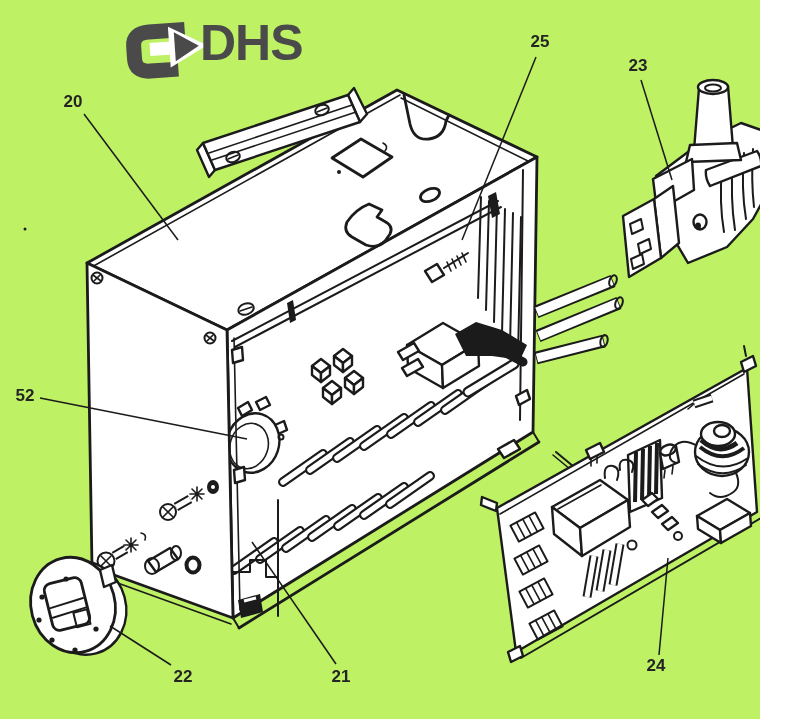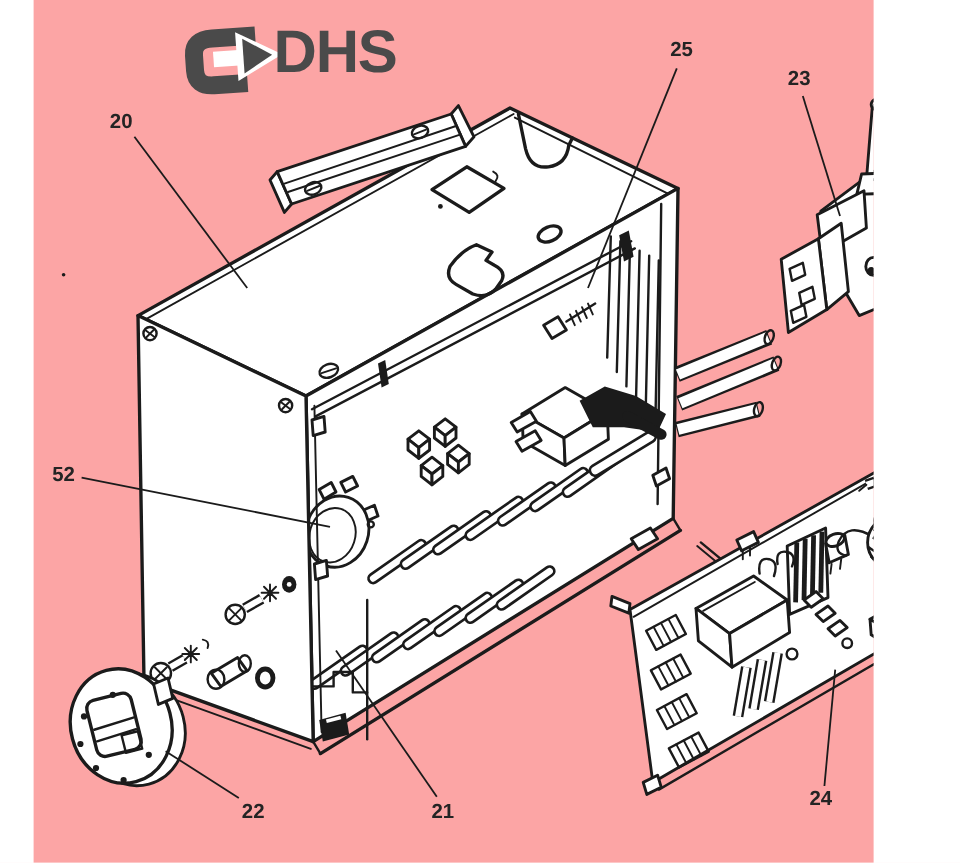--- a/index.html
+++ b/index.html
@@ -1,17 +1,17 @@
 <!DOCTYPE html>
 <html><head>
 <meta charset="utf-8">
 <style>
   html,body{margin:0;padding:0;background:#fff;}
-  #stage{position:relative;width:700px;height:719px;background:#fca5a5;overflow:hidden;
-         font-family:"Liberation Sans",sans-serif;margin-left:28px;}
+  #stage{position:relative;width:760px;height:719px;background:#bef264;overflow:hidden;
+         font-family:"Liberation Sans",sans-serif;}
   svg{display:block}
   .fw{fill:#fff;stroke:#1b1b1b;stroke-width:2.4;stroke-linejoin:round}
   .fw3{fill:#fff;stroke:#1b1b1b;stroke-width:2.8;stroke-linejoin:round}
   .ln{fill:none;stroke:#1b1b1b;stroke-width:2;stroke-linecap:round;stroke-linejoin:round}
   .ln3{fill:none;stroke:#1b1b1b;stroke-width:2.8;stroke-linecap:round;stroke-linejoin:round}
   .thin{fill:none;stroke:#1b1b1b;stroke-width:1.6;stroke-linecap:round}
   .dk{fill:#1b1b1b;stroke:none}
   .vd{stroke:#1b1b1b;stroke-width:10;stroke-linecap:round;fill:none}
   .vl{stroke:#fff;stroke-width:5.5;stroke-linecap:round;fill:none}
   .cd{stroke:#1b1b1b;stroke-width:13;stroke-linecap:butt;fill:none}

